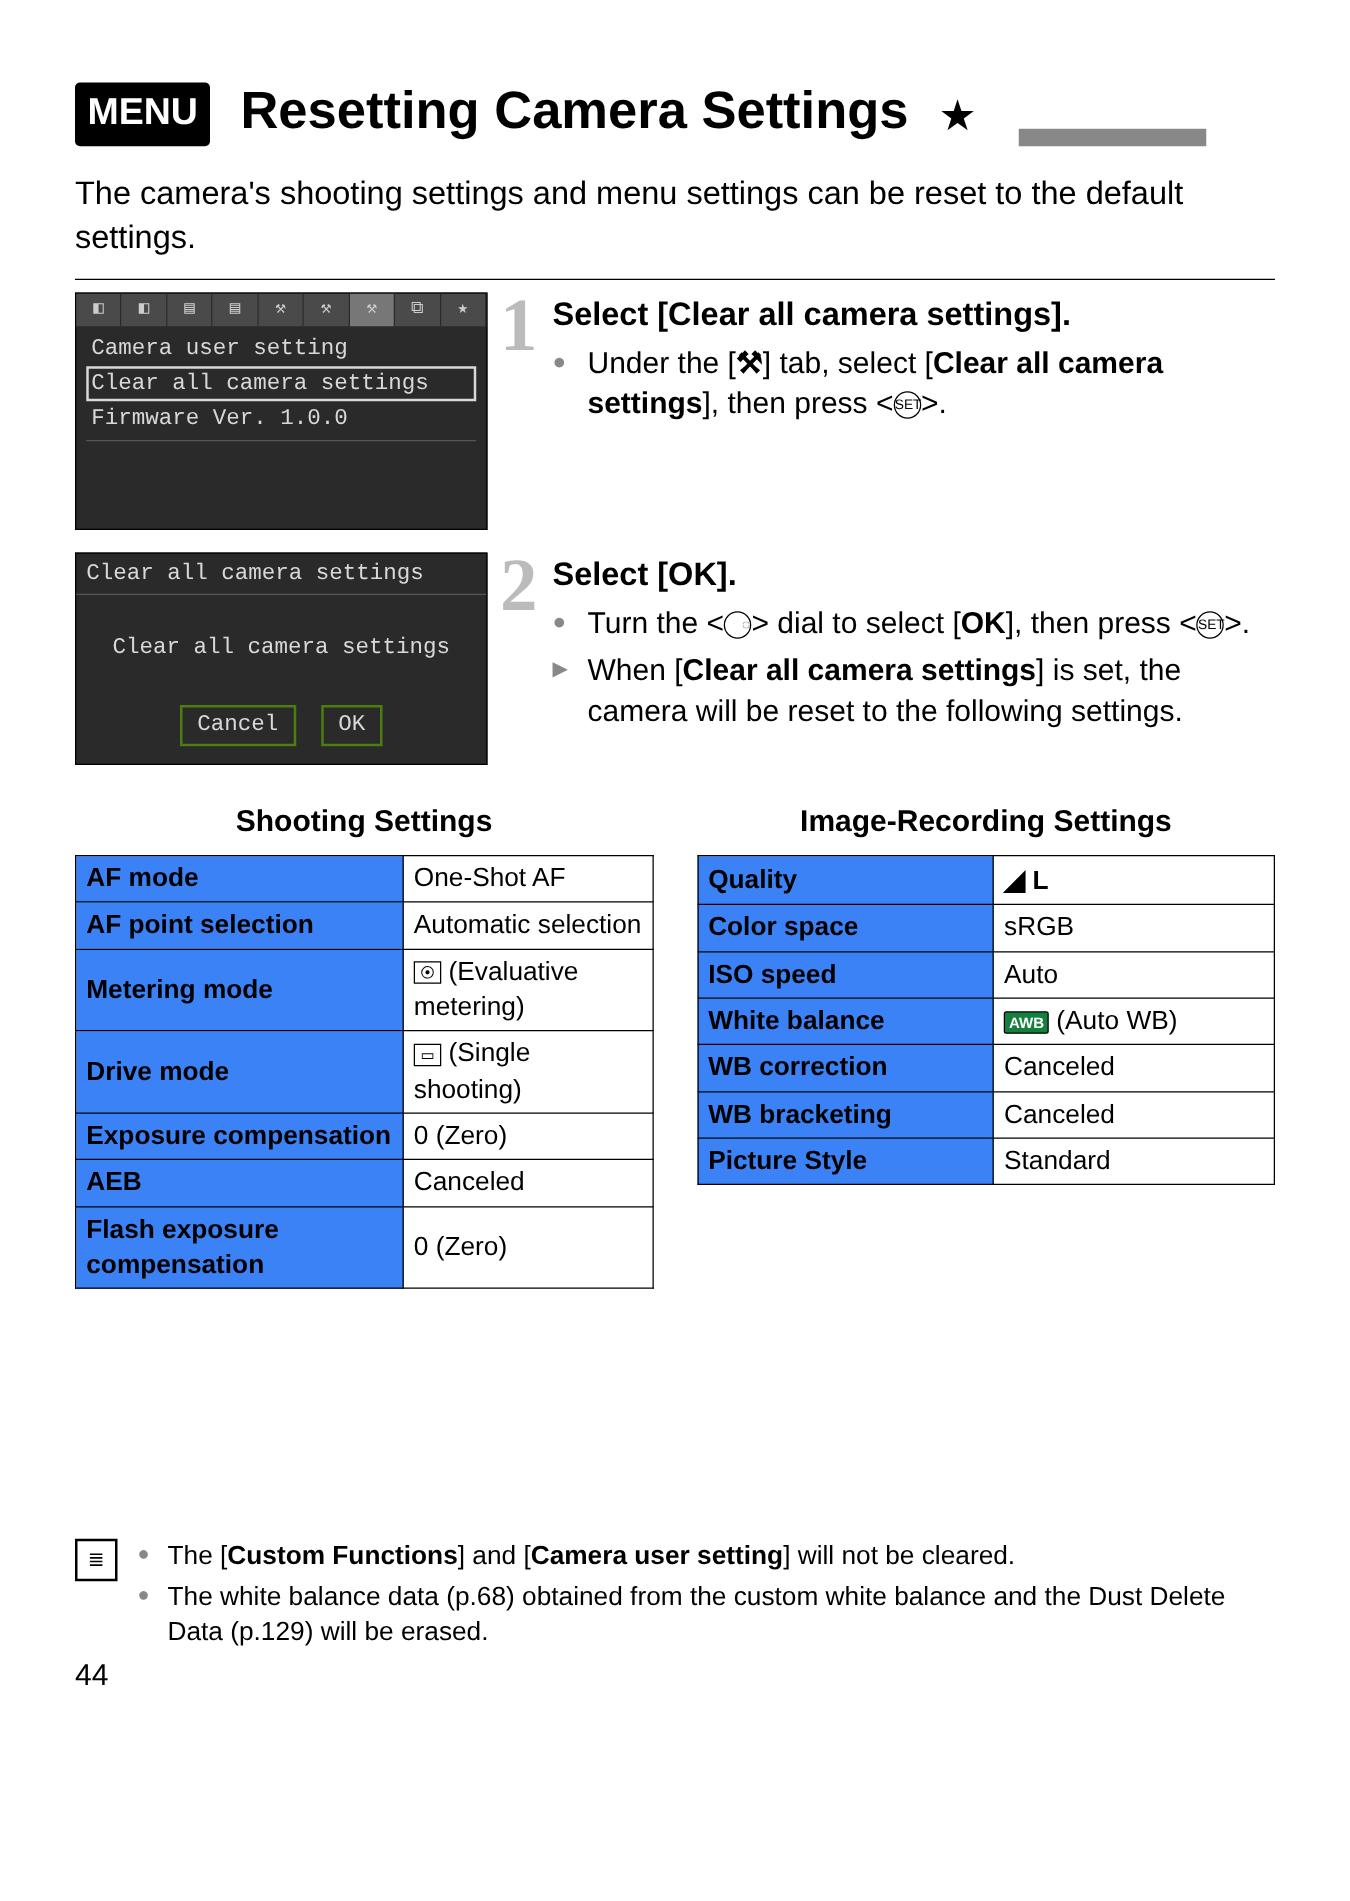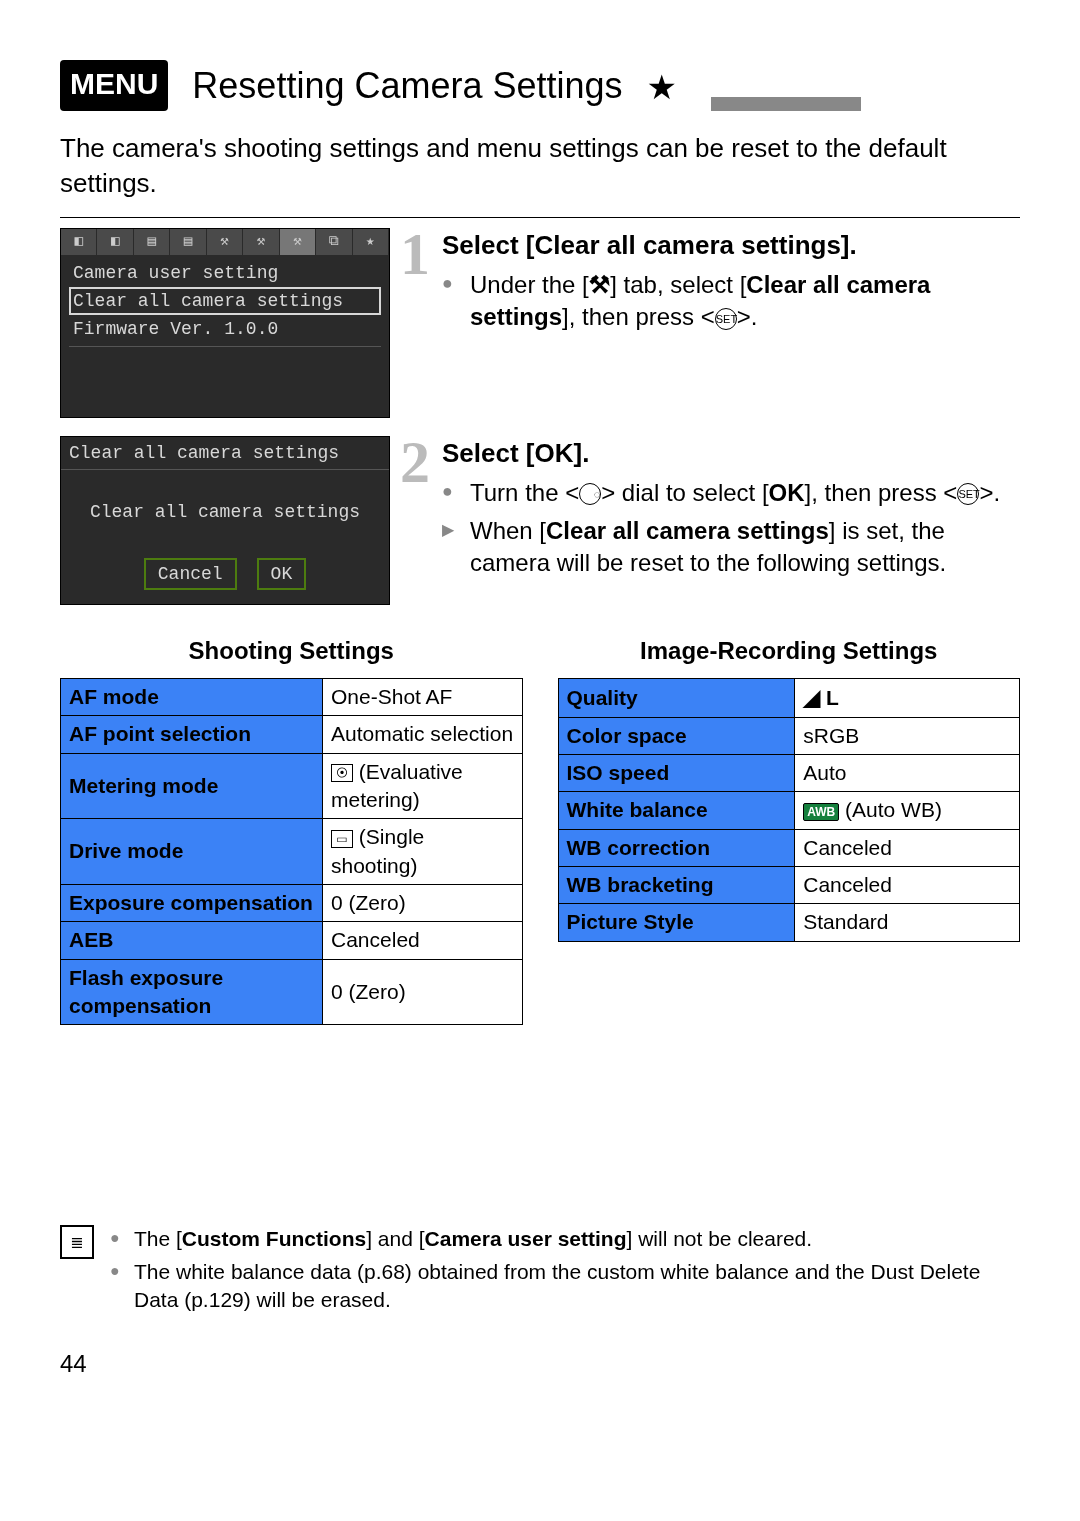--- a/index.html
+++ b/index.html
@@ -20,22 +20,22 @@
   }
   .menu-badge {
     background: #000;
     color: #fff;
     font-weight: bold;
     font-size: 30px;
     padding: 4px 10px 6px 10px;
     border-radius: 4px;
   }
   .page-title {
-    font-size: 36px;
-    font-weight: normal;
+    font-size: 42px;
+    font-weight: bold;
   }
   .title-bar {
     flex: 0 0 150px;
     height: 14px;
     background: #888;
     margin-left: 10px;
   }
   .intro-text {
     font-size: 26px;
     margin-bottom: 16px;
@@ -128,21 +128,21 @@
   
   .footnote { display:flex; gap:16px; margin-top: 200px; align-items:flex-start;}
   .note-icon {
     width:34px;height:34px;border:2px solid #000;display:flex;align-items:center;justify-content:center;
     font-size:16px;flex-shrink:0;
   }
   .footnote ul { list-style:none; font-size:21px; }
   .footnote ul li { position:relative; padding-left:24px; margin-bottom:4px; line-height:1.35;}
   .footnote ul li::before { content:"●"; color:#888; position:absolute; left:0; top:2px; font-size:16px;}
 
-  .page-number { font-size: 24px; margin-top: 30px; }
+  .page-number { font-size: 24px; }
   .star { font-size: 34px; vertical-align: top; }
 </style>
 </head>
 <body>
 
 <div class="page-title-row">
   <span class="menu-badge">MENU</span>
   <span class="page-title">Resetting Camera Settings</span>
   <span class="star">★</span>
   <span class="title-bar"></span>

